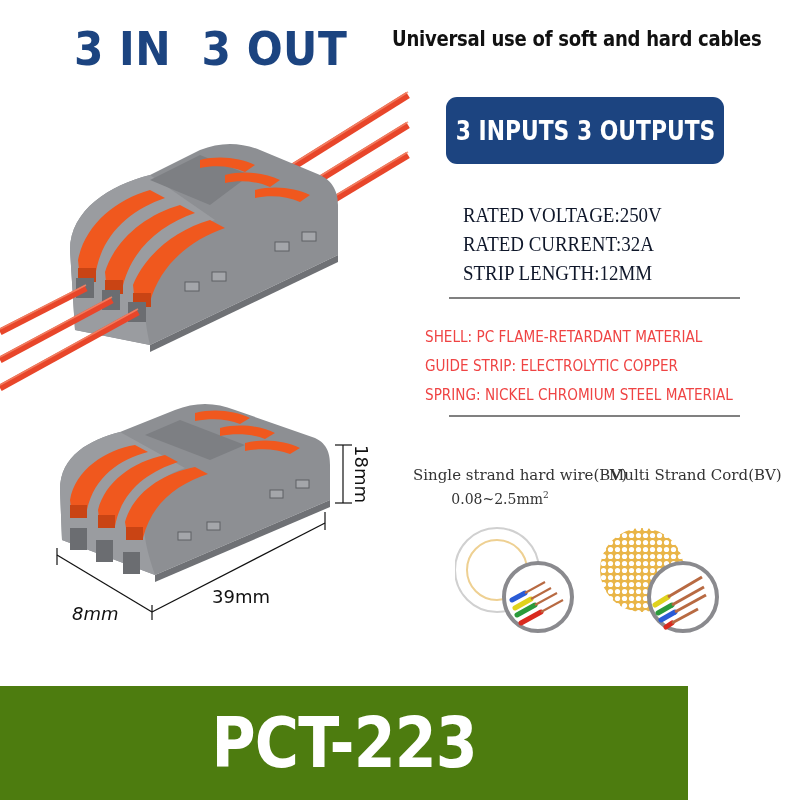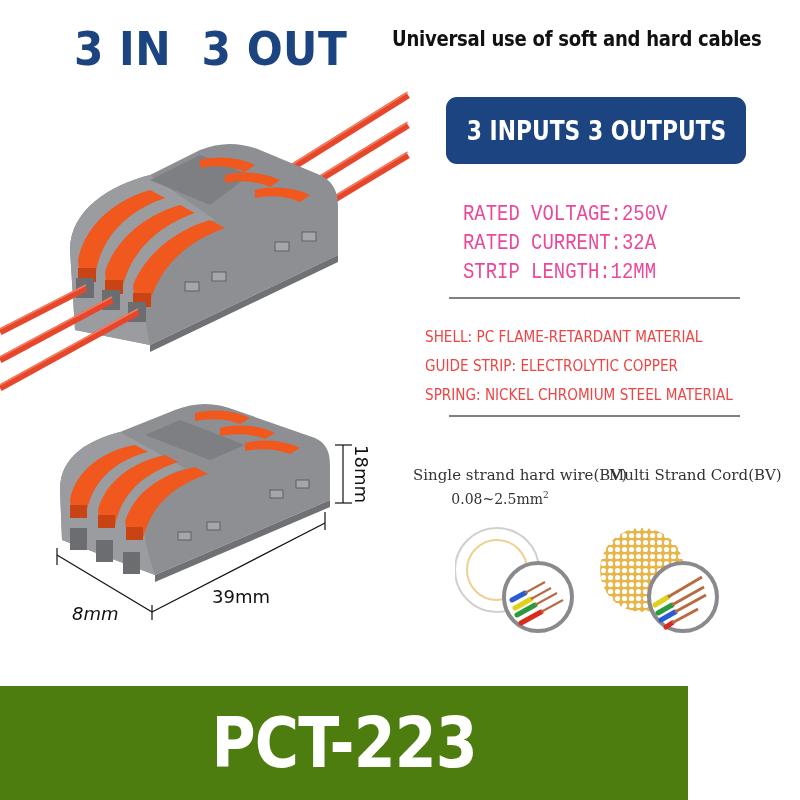--- a/index.html
+++ b/index.html
@@ -3,26 +3,26 @@
 <meta charset="utf-8">
 <style>
   html, body { margin:0; padding:0; }
   body { width:800px; height:800px; background:#ffffff; position:relative; overflow:hidden;
          font-family: "Liberation Sans", "DejaVu Sans", sans-serif; }
   .abs { position:absolute; }
   .headline { left:74px; top:22px; font-size:46px; font-weight:700; color:#1c4480; letter-spacing:0.5px;
               font-family:"DejaVu Sans", sans-serif; transform:scaleX(0.92); transform-origin:left; }
   .tagline { left:392px; top:27px; font-size:21px; font-weight:700; color:#111; letter-spacing:-0.3px;
              font-family:"DejaVu Sans", sans-serif; transform:scaleX(0.86); transform-origin:left; white-space:nowrap; }
-  .pill { left:446px; top:97px; width:300px; height:67px; background:#1c4480; border-radius:11px;
+  .pill { left:446px; top:97px; width:278px; height:67px; background:#1c4480; border-radius:11px;
           color:#fff; display:flex; align-items:center; justify-content:center;
           font-size:26px; font-weight:700; font-family:"DejaVu Sans", sans-serif; }
   .pill span { display:inline-block; transform:scaleX(0.84); white-space:nowrap; }
-  .specs { left:463px; top:200px; font-size:22px; color:#ec4899; line-height:29px;
-           font-family:Liberation Mono, monospace; }
+  .specs { left:463px; top:200px; font-size:22px; color:#0f172a; line-height:29px;
+           font-family:Liberation Serif, serif; }
   .specs div { transform:scaleX(0.86); transform-origin:left; white-space:nowrap; }
   .sep { height:2px; background:#808080; left:449px; width:291px; }
   .materials { left:425px; top:322px; font-size:16px; color:#ef4444; line-height:29px;
                font-family:"DejaVu Sans", sans-serif; }
   .materials div { transform:scaleX(0.85); transform-origin:left; white-space:nowrap; }
   .wire-label { font-size:15px; color:#333; font-family:"DejaVu Serif", serif; white-space:nowrap; }
   .wire-label .sz { display:block; text-align:center; font-size:14px; margin-top:6px; }
   .wire-label sup { font-size:9px; }
   .dim { font-size:18px; color:#111; font-family:"DejaVu Sans", sans-serif; }
   .banner { left:0; top:686px; width:688px; height:114px; background:#4d7c0f;

